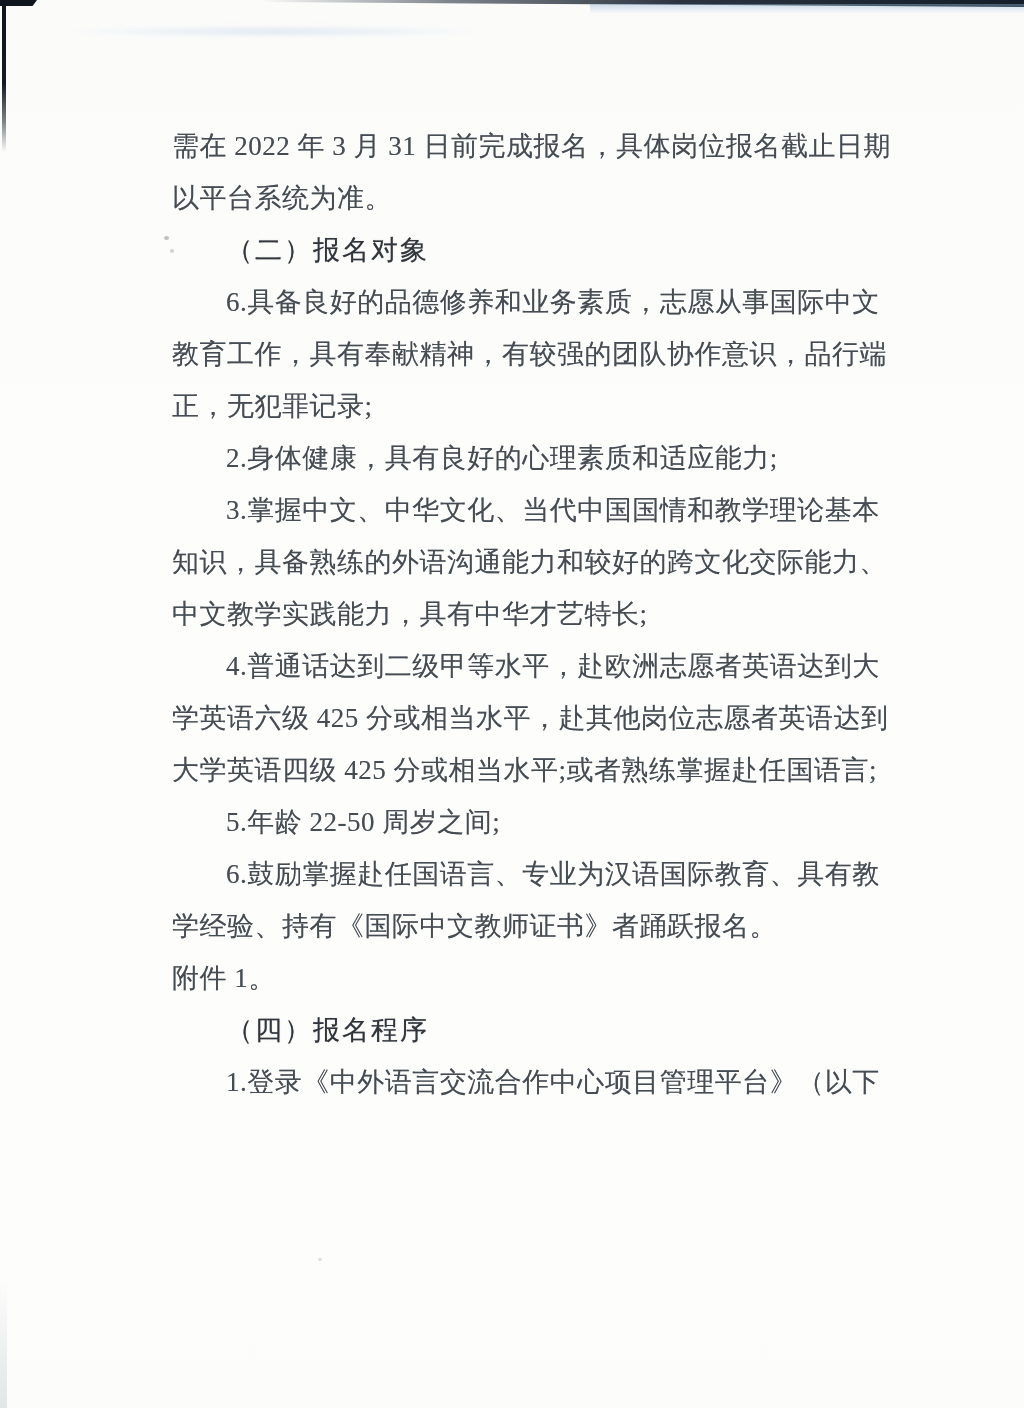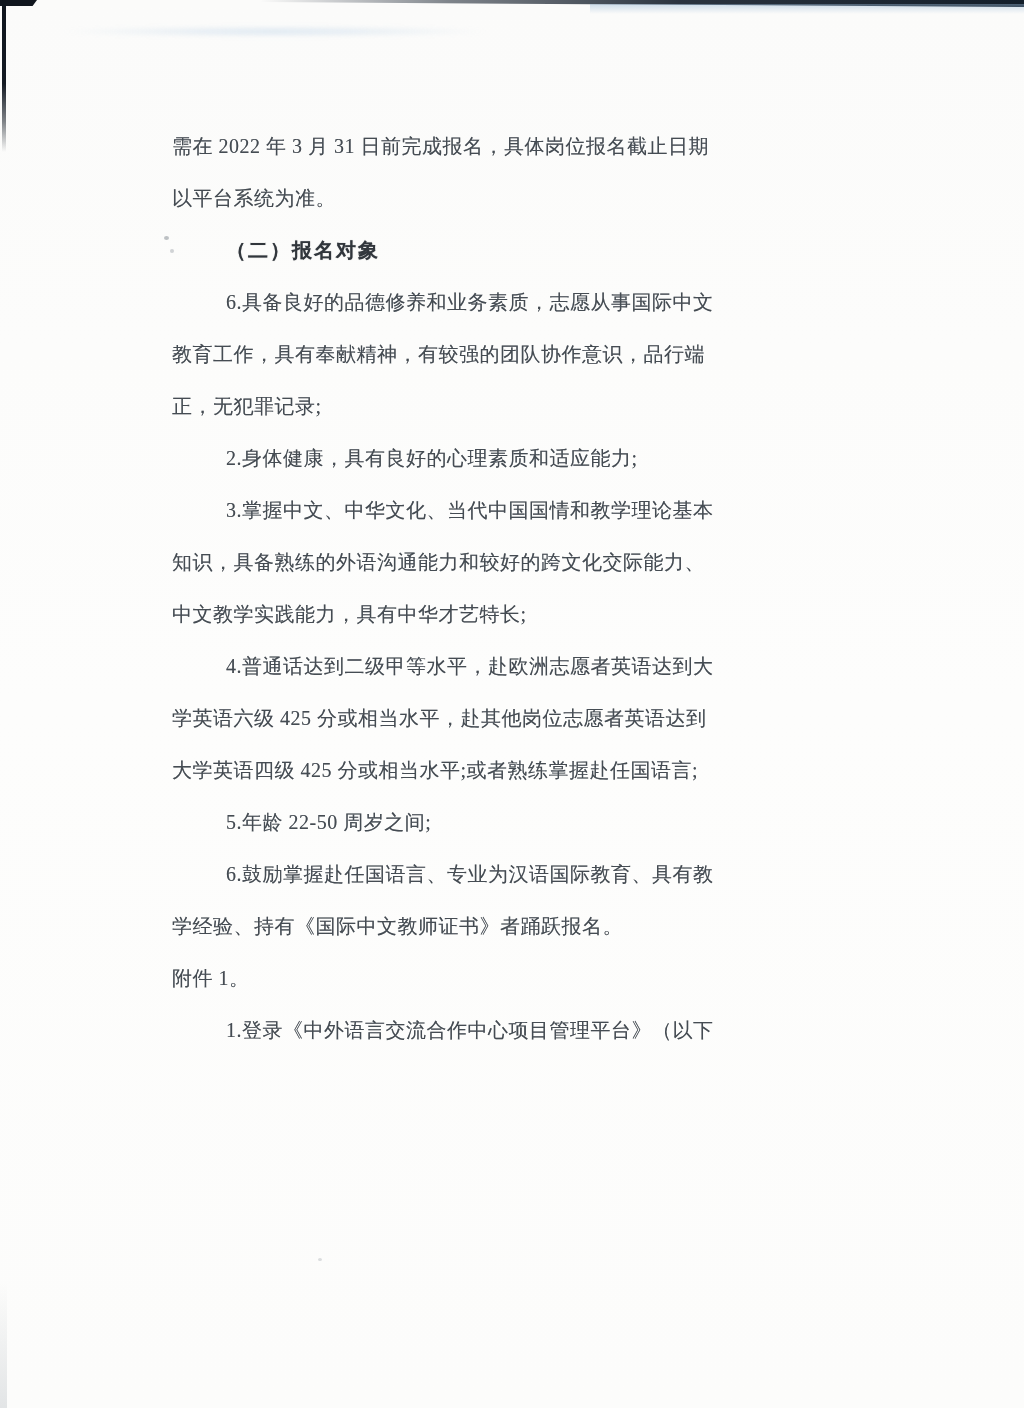--- a/index.html
+++ b/index.html
@@ -44,32 +44,32 @@
   .speck-2 { left: 170px; top: 249px; width: 4px; height: 4px; background: rgba(95,104,114,0.28); }
   .speck-3 { left: 318px; top: 1258px; width: 4px; height: 3px; background: rgba(120,128,136,0.25); }
   .bottom-left-strip {
     position: absolute; left: 0; bottom: 0; width: 7px; height: 125px;
     background: linear-gradient(to top, rgba(160,168,175,0.28), rgba(160,168,175,0));
   }
 
   
   .text-block {
     position: absolute; left: 172px; top: 120px; width: 714px;
-    font-size: 20px;
+    font-size: 27px;
     color: #454c53;
     text-shadow: 0 0 0.6px rgba(70,78,86,0.45);
   }
   .line {
     height: 52px; line-height: 52px;
     white-space: pre;
     letter-spacing: 0.5px;
   }
   .indent { padding-left: 54px; }
   .heading {
-    font-weight: bold;
+    font-weight: normal;
     color: #31363c;
     letter-spacing: 2px;
     text-shadow: 0 0 0.8px rgba(49,54,60,0.6);
   }
 </style>
 </head>
 <body>
 
 <div class="page">
 
@@ -94,16 +94,17 @@
     <div class="line indent">3.掌握中文、中华文化、当代中国国情和教学理论基本</div>
     <div class="line">知识，具备熟练的外语沟通能力和较好的跨文化交际能力、</div>
     <div class="line">中文教学实践能力，具有中华才艺特长;</div>
     <div class="line indent">4.普通话达到二级甲等水平，赴欧洲志愿者英语达到大</div>
     <div class="line">学英语六级 425 分或相当水平，赴其他岗位志愿者英语达到</div>
     <div class="line">大学英语四级 425 分或相当水平;或者熟练掌握赴任国语言;</div>
     <div class="line indent">5.年龄 22-50 周岁之间;</div>
     <div class="line indent">6.鼓励掌握赴任国语言、专业为汉语国际教育、具有教</div>
     <div class="line">学经验、持有《国际中文教师证书》者踊跃报名。</div>
     <div class="line">附件 1。</div>
+    <div class="line indent heading">（四）报名程序</div>
     <div class="line indent">1.登录《中外语言交流合作中心项目管理平台》（以下</div>
   </div>
 
 </div>
 
 </body></html>

